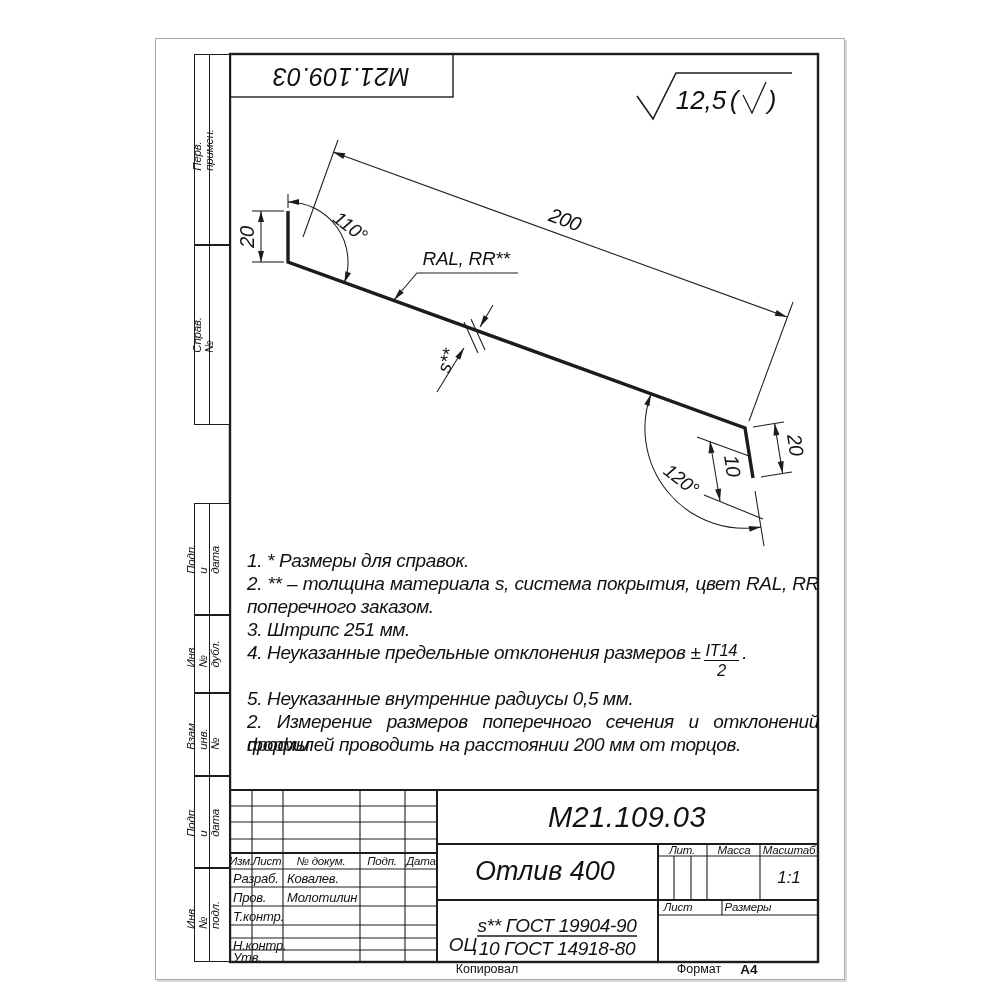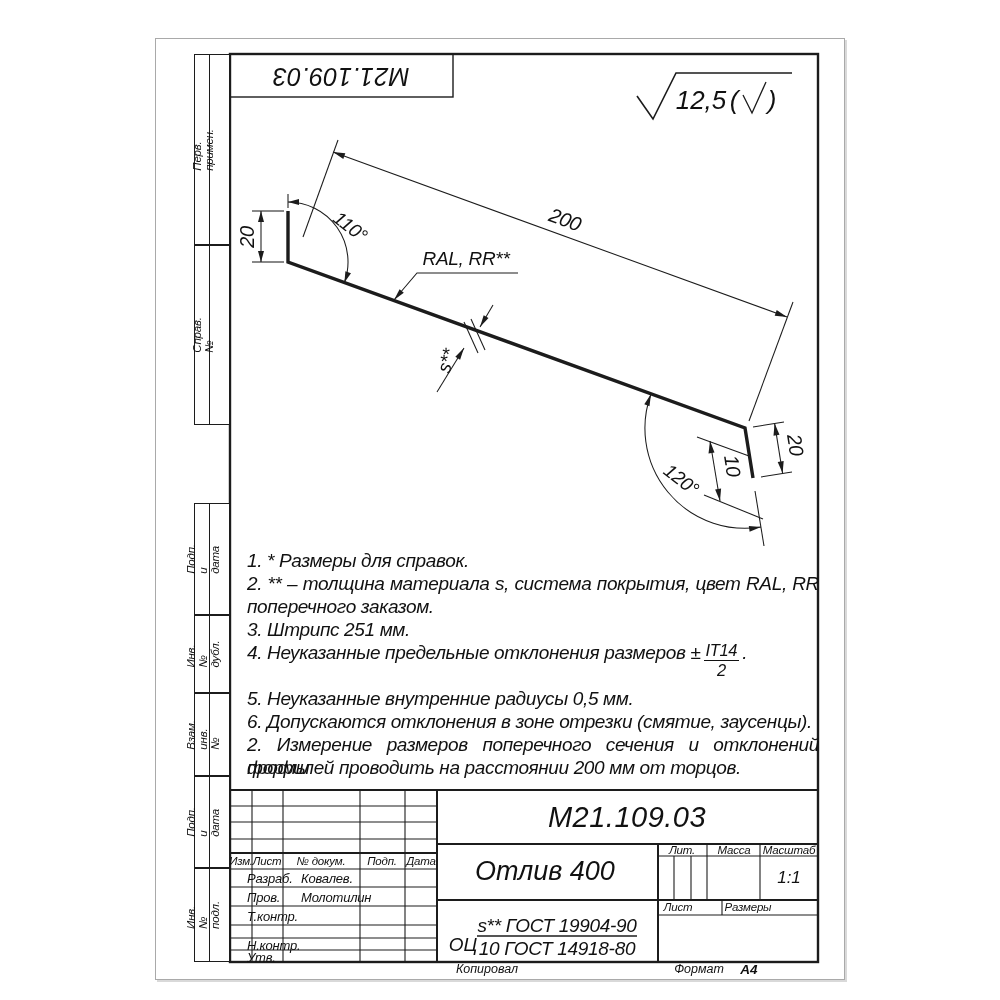--- a/index.html
+++ b/index.html
@@ -23,25 +23,25 @@
          font-size:19px;letter-spacing:-0.35px;line-height:23px;}
   .nline{height:23px;}
   .njust{text-align:justify;text-align-last:justify;}
   .n4{height:46px;display:flex;align-items:flex-start;}
   .frac{display:inline-block;text-align:center;font-size:16.5px;line-height:1.15;
         vertical-align:middle;margin:0 3px;}
   .fnum{display:block;border-bottom:1.6px solid #111;padding:0 2px;}
   .fden{display:block;}
   
   .tbs{font-style:italic;font-size:11.5px;letter-spacing:-0.2px;}
-  .tbn{font-style:italic;font-size:13px;letter-spacing:-0.2px;padding-left:14px;}
+  .tbn{font-style:italic;font-size:13px;letter-spacing:-0.2px;}
   .big{font-style:italic;font-size:29px;letter-spacing:0.5px;}
   .mid{font-style:italic;font-size:27px;}
   .mat{font-style:italic;font-size:19px;letter-spacing:-0.3px;}
-  .foot{font-style:italic;font-size:12.5px;}
+  .foot{font-size:12.5px;}
 </style>
 </head>
 <body>
 
 <div class="stage">
 
   <div class="sheet"></div>
 
   <svg class="overlay" viewBox="0 0 1000 1000" fill="none" stroke="#1c1c1c">
 
@@ -194,21 +194,20 @@
     <div class="nline">3.  Штрипс 251 мм.</div>
     <div class="n4">
       <span>4.  Неуказанные предельные отклонения размеров ±</span>
       <span class="frac">
         <span class="fnum">IT14</span>
         <span class="fden">2</span>
       </span>
       <span>.</span>
     </div>
     <div class="nline">5.  Неуказанные внутренние радиусы 0,5 мм.</div>
-    <div class="nline">6.  Допускаются отклонения в зоне отрезки (смятие, заусенцы).</div>
     <div class="nline njust">2.  Измерение размеров поперечного сечения и отклонений формы</div>
     <div class="nline">профилей проводить на расстоянии 200 мм от торцов.</div>
   </div>
 
   <span class="ctr tbs" style="left:241px;top:861px">Изм.</span>
   <span class="ctr tbs" style="left:267px;top:861px">Лист</span>
   <span class="ctr tbs" style="left:321px;top:861px">№ докум.</span>
   <span class="ctr tbs" style="left:382px;top:861px">Подп.</span>
   <span class="ctr tbs" style="left:421px;top:861px">Дата</span>
 

